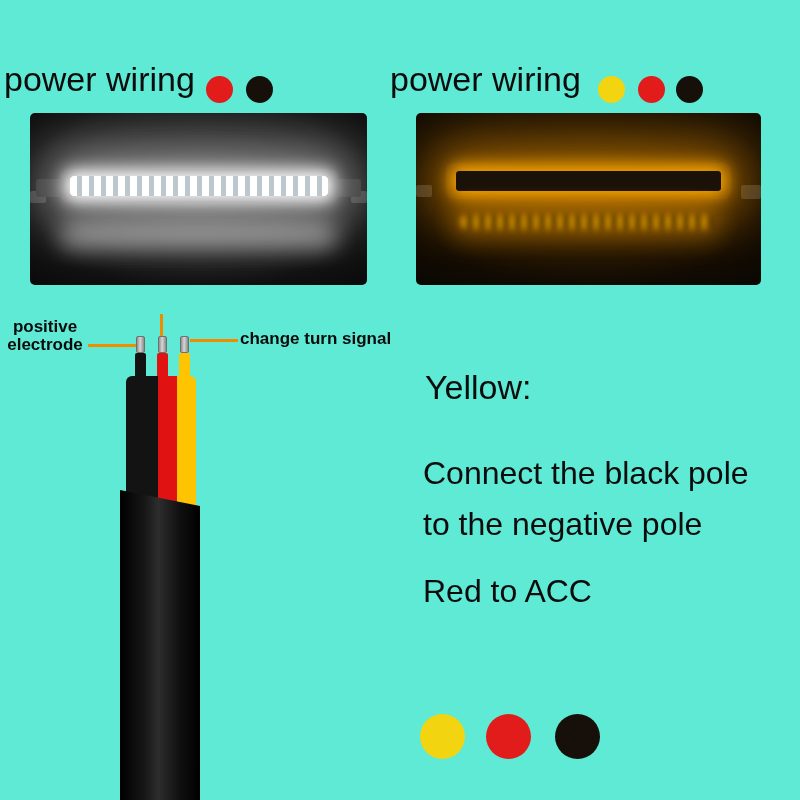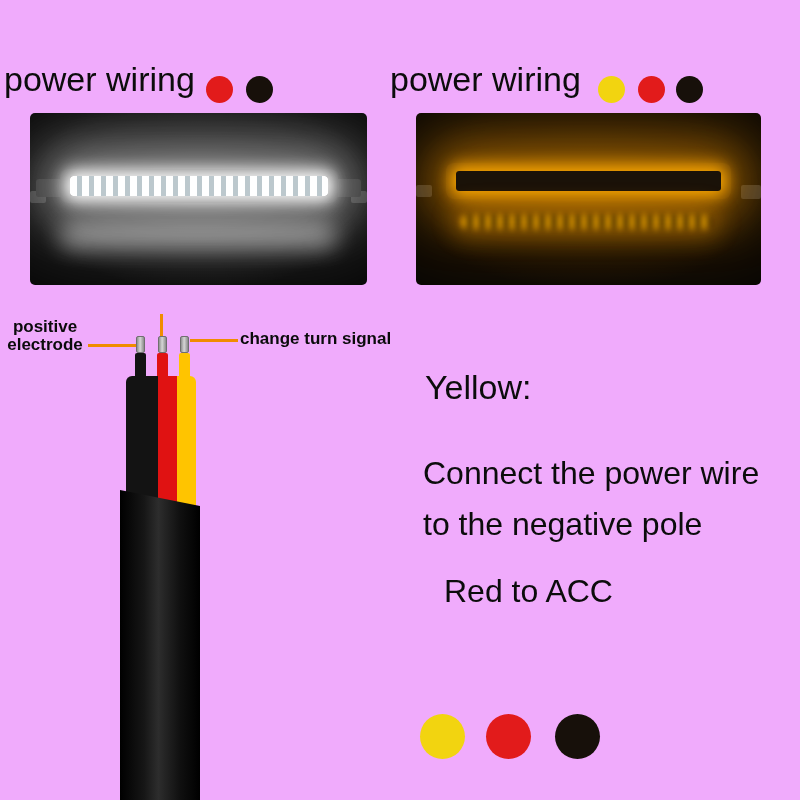--- a/index.html
+++ b/index.html
@@ -1,18 +1,18 @@
 <!DOCTYPE html>
 <html><head>
 <meta charset="utf-8">
 <style>
   * { margin:0; padding:0; box-sizing:border-box; }
   html,body { background:#ffffff; }
   body { font-family:"Liberation Sans", sans-serif; color:#0d0d0d; }
-  .stage { position:relative; width:800px; height:800px; background:#f0abfc; overflow:hidden; }
+  .stage { position:relative; width:800px; height:800px; background:#5eead4; overflow:hidden; }
   .abs { position:absolute; }
 
   
   .pw-title { font-size:34px; font-weight:400; color:#0c0c0c; white-space:nowrap; }
   .dot { border-radius:50%; display:inline-block; }
   .dot-sm { width:27px; height:27px; }
   .dot-lg { width:45px; height:45px; }
 
   
   .photo { background:#040404; border-radius:5px; overflow:hidden; }
@@ -111,20 +111,20 @@
 
   <div class="abs bundle" style="left:126px; top:376px; width:70px; height:130px;">
     <div style="width: 32px; height: 100%; background: rgb(19, 19, 19);"></div>
     <div style="width: 19px; height: 100%; background: rgb(224, 18, 18);"></div>
     <div style="width: 19px; height: 100%; background: rgb(255, 196, 0);"></div>
   </div>
 
   <div class="abs sheath" style="left:120px; top:490px; width:80px; height:310px;"></div>
 
   <div class="abs wiring-head" style="left:425px; top:368px;">Yellow:</div>
-  <div class="abs step" style="left:423px; top:448px; width:355px;">Connect the power wire to the negative pole</div>
-  <div class="abs step nowrap" style="left:423px; top:566px;margin-left:21px;">Red to ACC</div>
+  <div class="abs step" style="left:423px; top:448px; width:355px;">Connect the black pole to the negative pole</div>
+  <div class="abs step nowrap" style="left:423px; top:566px;">Red to ACC</div>
 
   <span class="abs dot dot-lg" style="left: 420px; top: 714px; background: rgb(242, 212, 16);"></span>
   <span class="abs dot dot-lg" style="left: 486px; top: 714px; background: rgb(226, 27, 27);"></span>
   <span class="abs dot dot-lg" style="left: 555px; top: 714px; background: rgb(23, 16, 10);"></span>
 
 </div>
 
 </body></html>

